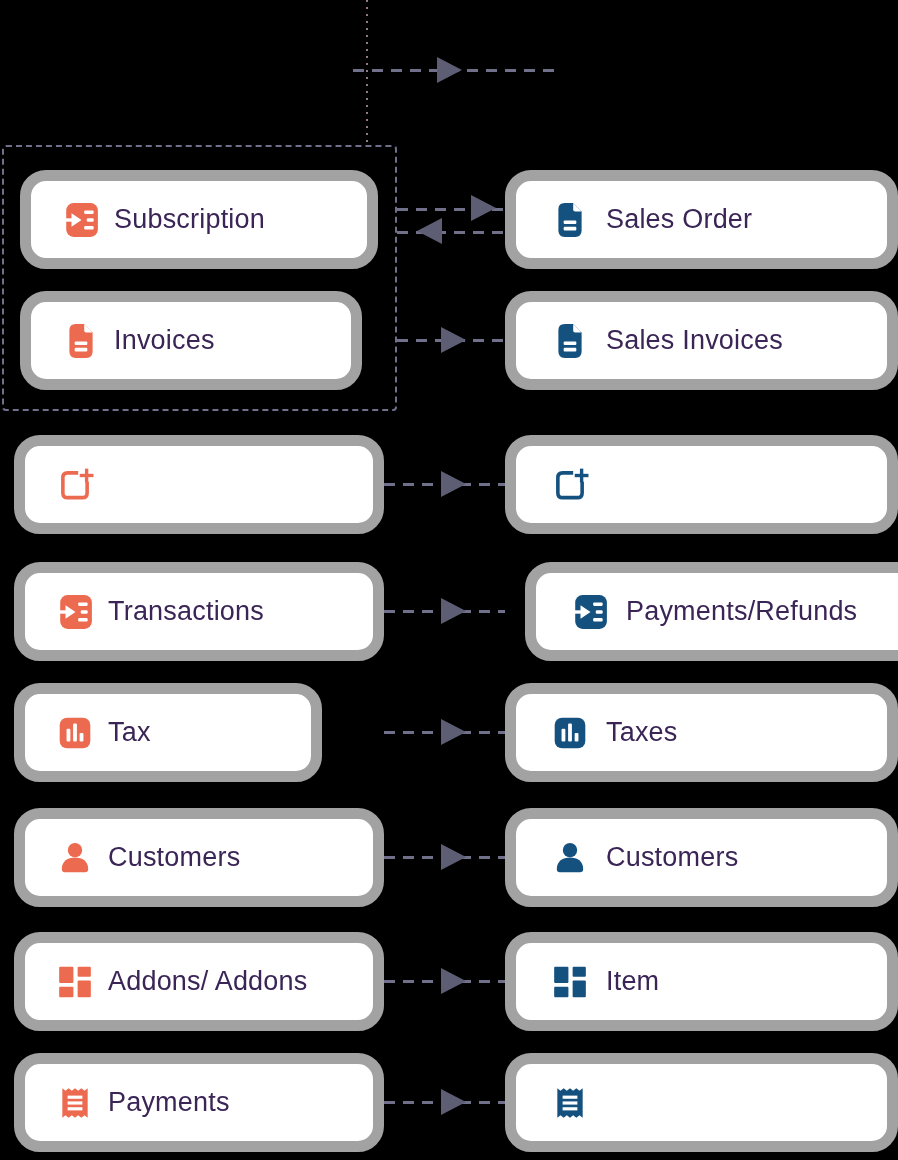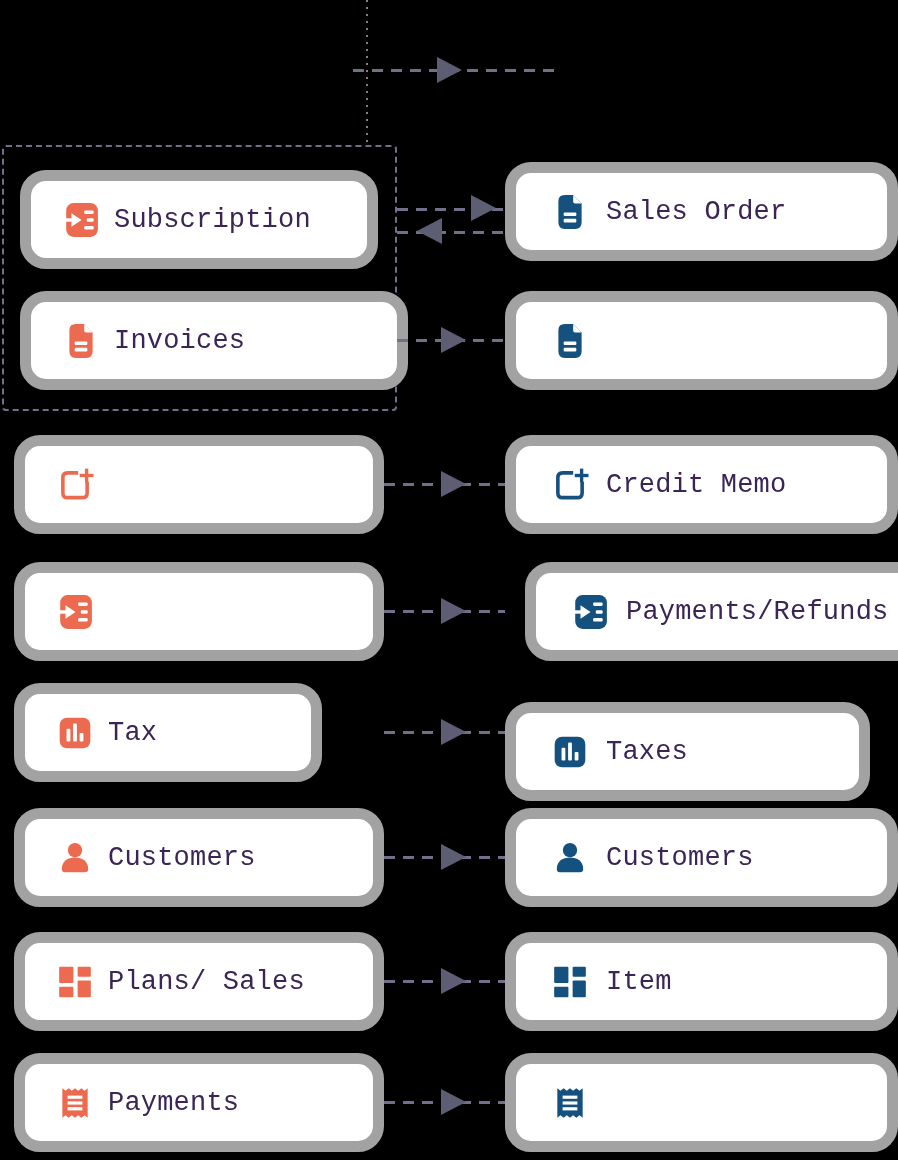--- a/index.html
+++ b/index.html
@@ -1,17 +1,17 @@
 <!DOCTYPE html>
 <html><head>
 <meta charset="utf-8">
 <style>
   html,body{margin:0;padding:0;background:#000;}
   .canvas{position:relative;width:898px;height:1160px;background:var(--bg,#000);overflow:hidden;
-          font-family:Liberation Mono, monospace;}
+          font-family:Liberation Sans, sans-serif;}
   
   .box{position:absolute;height:99px;box-sizing:border-box;background:var(--boxfill,#fff);
        border:11px solid var(--boxborder,#A2A2A2);border-radius:26px;
        display:flex;align-items:center;}
   .box.left{padding-left:31px;gap:14px;}
   .box.right{padding-left:35px;gap:17px;}
   .box .icon{width:38px;height:38px;flex:0 0 auto;}
   .box .icon svg{width:38px;height:38px;overflow:visible;display:block;}
   .box .label{font-size:27px;font-weight:500;color:var(--labeltext,#3A2556);
               letter-spacing:.2px;white-space:nowrap;}
@@ -48,34 +48,34 @@
               <rect x="23.5" y="16.4" width="6.5" height="3.2" rx="1" fill="#fff"></rect>
               <rect x="21" y="23.8" width="9" height="3.2" rx="1" fill="#fff"></rect>
             </svg>
           </span>
          <span class="label">Subscription</span>
        </div>
        <div class="dash-h" style="left:397px;top:208px;width:108px"></div>
         <div class="tri tri-right" style="left:471px;top:195px"></div>
         <div class="dash-h" style="left:397px;top:231px;width:108px"></div>
         <div class="tri tri-left" style="left:417px;top:218px"></div>
-       <div class="box right" style="left:505px;top:162px;width:393px">
+       <div class="box right" style="left:505px;top:170px;width:393px">
          <span class="icon" style="color:#15517E">
             <svg viewBox="0 0 36 36">
               <path d="M7 8 q0-6 6-6 h8 l8 8 v18 q0 6 -6 6 h-10 q-6 0 -6-6 z" fill="currentColor"></path>
               <path d="M21 2 l8 8 h-6 q-2 0 -2-2 z" fill="#fff"></path>
               <rect x="12" y="18.5" width="12" height="3.4" rx="1" fill="#fff"></rect>
               <rect x="12" y="24.5" width="12" height="3.4" rx="1" fill="#fff"></rect>
             </svg>
           </span>
          <span class="label">Sales Order</span>
        </div>
      </div>
       <div>
-       <div class="box left" style="left:20px;top:291px;width:388px">
+       <div class="box left" style="left:20px;top:291px;width:342px">
          <span class="icon" style="color:#EC6A4F">
             <svg viewBox="0 0 36 36">
               <path d="M7 8 q0-6 6-6 h8 l8 8 v18 q0 6 -6 6 h-10 q-6 0 -6-6 z" fill="currentColor"></path>
               <path d="M21 2 l8 8 h-6 q-2 0 -2-2 z" fill="#fff"></path>
               <rect x="12" y="18.5" width="12" height="3.4" rx="1" fill="#fff"></rect>
               <rect x="12" y="24.5" width="12" height="3.4" rx="1" fill="#fff"></rect>
             </svg>
           </span>
          <span class="label">Invoices</span>
        </div>
@@ -83,20 +83,21 @@
         <div class="tri tri-right" style="left:441px;top:327px"></div>
        <div class="box right" style="left:505px;top:291px;width:393px">
          <span class="icon" style="color:#15517E">
             <svg viewBox="0 0 36 36">
               <path d="M7 8 q0-6 6-6 h8 l8 8 v18 q0 6 -6 6 h-10 q-6 0 -6-6 z" fill="currentColor"></path>
               <path d="M21 2 l8 8 h-6 q-2 0 -2-2 z" fill="#fff"></path>
               <rect x="12" y="18.5" width="12" height="3.4" rx="1" fill="#fff"></rect>
               <rect x="12" y="24.5" width="12" height="3.4" rx="1" fill="#fff"></rect>
             </svg>
           </span>
+         <span class="label">Sales Invoices</span>
        </div>
      </div>
       <div>
        <div class="box left" style="left:14px;top:435px;width:370px">
          <span class="icon" style="color:#EC6A4F">
             <svg viewBox="0 0 36 36">
               <path d="M29.5 15 v10.5 q0 4.5-4.5 4.5 H11 q-4.5 0-4.5-4.5 V11 q0-4.5 4.5-4.5 h10" fill="none" stroke="currentColor" stroke-width="3.4"></path>
               <rect x="27.4" y="2.5" width="3.2" height="13" fill="currentColor"></rect>
               <rect x="22.5" y="7.4" width="13" height="3.2" fill="currentColor"></rect>
             </svg>
@@ -105,35 +106,35 @@
        <div class="dash-h" style="left:384px;top:483px;width:121px"></div>
         <div class="tri tri-right" style="left:441px;top:471px"></div>
        <div class="box right" style="left:505px;top:435px;width:393px">
          <span class="icon" style="color:#15517E">
             <svg viewBox="0 0 36 36">
               <path d="M29.5 15 v10.5 q0 4.5-4.5 4.5 H11 q-4.5 0-4.5-4.5 V11 q0-4.5 4.5-4.5 h10" fill="none" stroke="currentColor" stroke-width="3.4"></path>
               <rect x="27.4" y="2.5" width="3.2" height="13" fill="currentColor"></rect>
               <rect x="22.5" y="7.4" width="13" height="3.2" fill="currentColor"></rect>
             </svg>
           </span>
-         <span class="label">Credit Memo</span>
        </div>
      </div>
       <div>
        <div class="box left" style="left:14px;top:562px;width:370px">
          <span class="icon" style="color:#EC6A4F">
             <svg viewBox="0 0 36 36">
               <rect x="4" y="2" width="30" height="32" rx="7" fill="currentColor"></rect>
               <rect x="-3" y="16.4" width="14" height="3.2" fill="#fff"></rect>
               <path d="M9 11.5 L18.5 18 L9 24.5 Z" fill="#fff"></path>
               <rect x="21" y="9" width="9" height="3.2" rx="1" fill="#fff"></rect>
               <rect x="23.5" y="16.4" width="6.5" height="3.2" rx="1" fill="#fff"></rect>
               <rect x="21" y="23.8" width="9" height="3.2" rx="1" fill="#fff"></rect>
             </svg>
           </span>
+         <span class="label">Transactions</span>
        </div>
        <div class="dash-h" style="left:384px;top:610px;width:121px"></div>
         <div class="tri tri-right" style="left:441px;top:598px"></div>
        <div class="box right" style="left:525px;top:562px;width:451px">
          <span class="icon" style="color:#15517E">
             <svg viewBox="0 0 36 36">
               <rect x="4" y="2" width="30" height="32" rx="7" fill="currentColor"></rect>
               <rect x="-3" y="16.4" width="14" height="3.2" fill="#fff"></rect>
               <path d="M9 11.5 L18.5 18 L9 24.5 Z" fill="#fff"></path>
               <rect x="21" y="9" width="9" height="3.2" rx="1" fill="#fff"></rect>
@@ -151,21 +152,21 @@
               <rect x="3.5" y="3.5" width="29" height="29" rx="7" fill="currentColor"></rect>
               <rect x="10" y="14" width="3.6" height="12" rx="1" fill="#fff"></rect>
               <rect x="16.2" y="9" width="3.6" height="17" rx="1" fill="#fff"></rect>
               <rect x="22.4" y="18" width="3.6" height="8" rx="1" fill="#fff"></rect>
             </svg>
           </span>
          <span class="label">Tax</span>
        </div>
        <div class="dash-h" style="left:384px;top:731px;width:121px"></div>
         <div class="tri tri-right" style="left:441px;top:719px"></div>
-       <div class="box right" style="left:505px;top:702px;width:365px">
+       <div class="box right" style="left:505px;top:683px;width:393px">
          <span class="icon" style="color:#15517E">
             <svg viewBox="0 0 36 36">
               <rect x="3.5" y="3.5" width="29" height="29" rx="7" fill="currentColor"></rect>
               <rect x="10" y="14" width="3.6" height="12" rx="1" fill="#fff"></rect>
               <rect x="16.2" y="9" width="3.6" height="17" rx="1" fill="#fff"></rect>
               <rect x="22.4" y="18" width="3.6" height="8" rx="1" fill="#fff"></rect>
             </svg>
           </span>
          <span class="label">Taxes</span>
        </div>
@@ -195,21 +196,21 @@
       <div>
        <div class="box left" style="left:14px;top:932px;width:370px">
          <span class="icon" style="color:#EC6A4F">
             <svg viewBox="0 0 36 36">
               <rect x="3" y="3.5" width="13.5" height="15.5" rx="1" fill="currentColor"></rect>
               <rect x="20.5" y="3.5" width="12.5" height="9.5" rx="1" fill="currentColor"></rect>
               <rect x="3" y="22.5" width="13.5" height="10" rx="1" fill="currentColor"></rect>
               <rect x="20.5" y="16.5" width="12.5" height="16" rx="1" fill="currentColor"></rect>
             </svg>
           </span>
-         <span class="label">Plans/ Sales</span>
+         <span class="label">Addons/ Addons</span>
        </div>
        <div class="dash-h" style="left:384px;top:980px;width:121px"></div>
         <div class="tri tri-right" style="left:441px;top:968px"></div>
        <div class="box right" style="left:505px;top:932px;width:393px">
          <span class="icon" style="color:#15517E">
             <svg viewBox="0 0 36 36">
               <rect x="3" y="3.5" width="13.5" height="15.5" rx="1" fill="currentColor"></rect>
               <rect x="20.5" y="3.5" width="12.5" height="9.5" rx="1" fill="currentColor"></rect>
               <rect x="3" y="22.5" width="13.5" height="10" rx="1" fill="currentColor"></rect>
               <rect x="20.5" y="16.5" width="12.5" height="16" rx="1" fill="currentColor"></rect>

